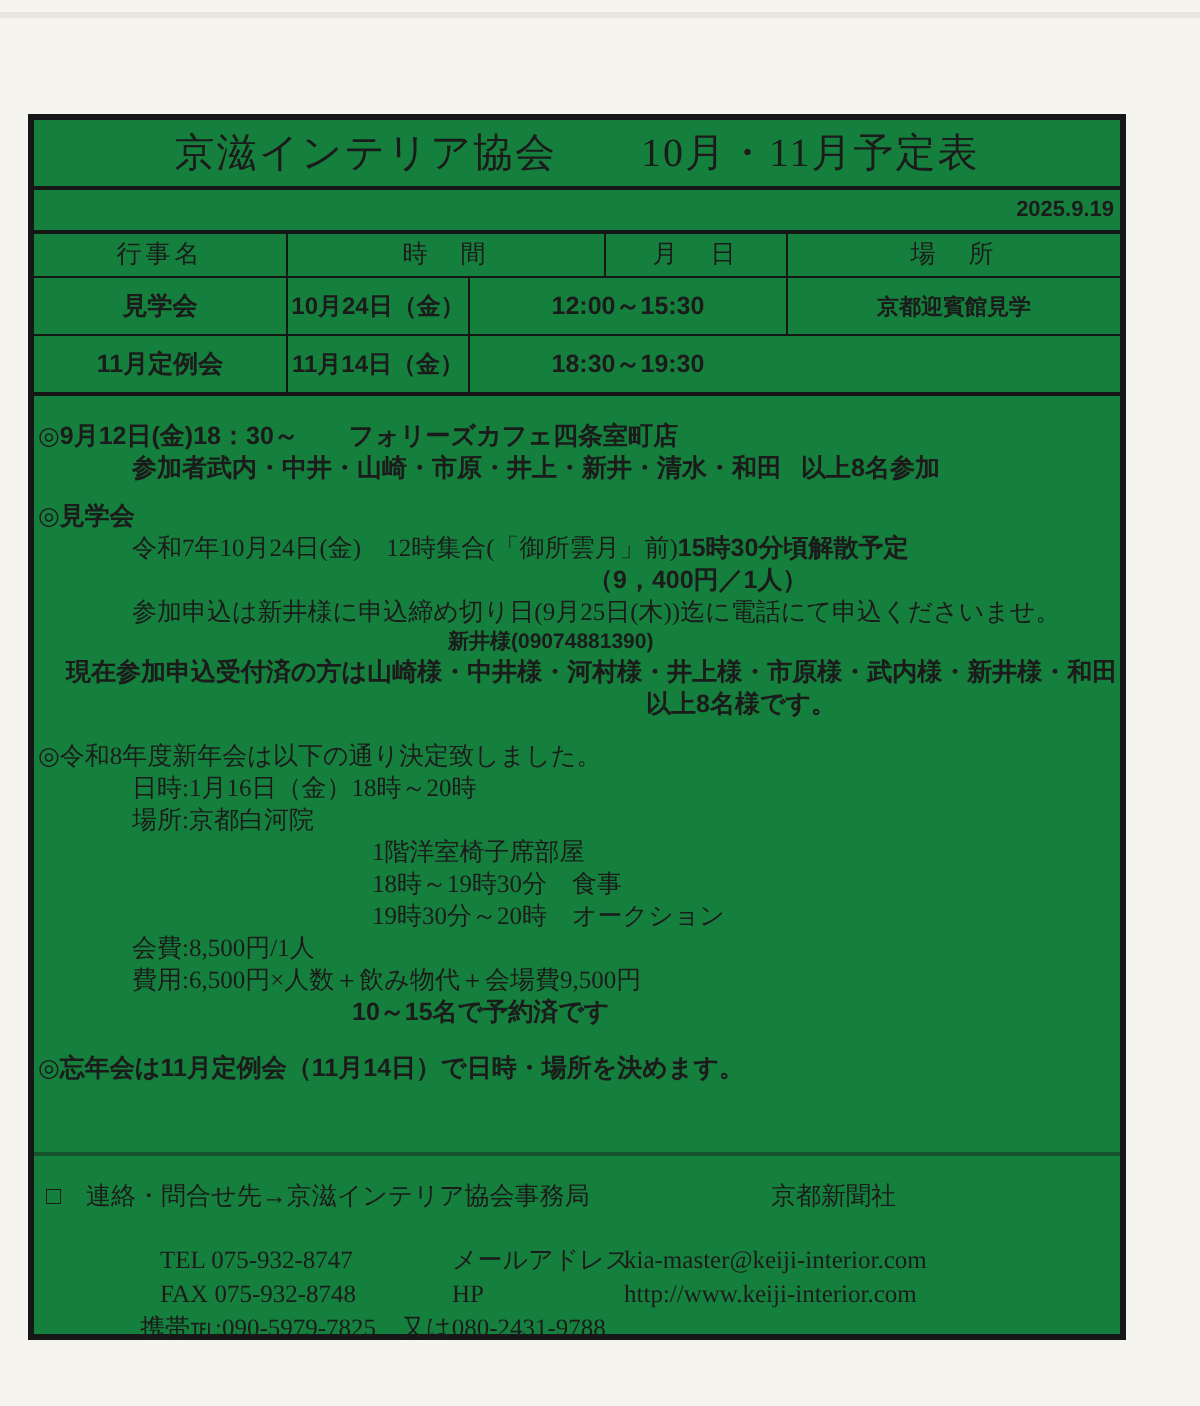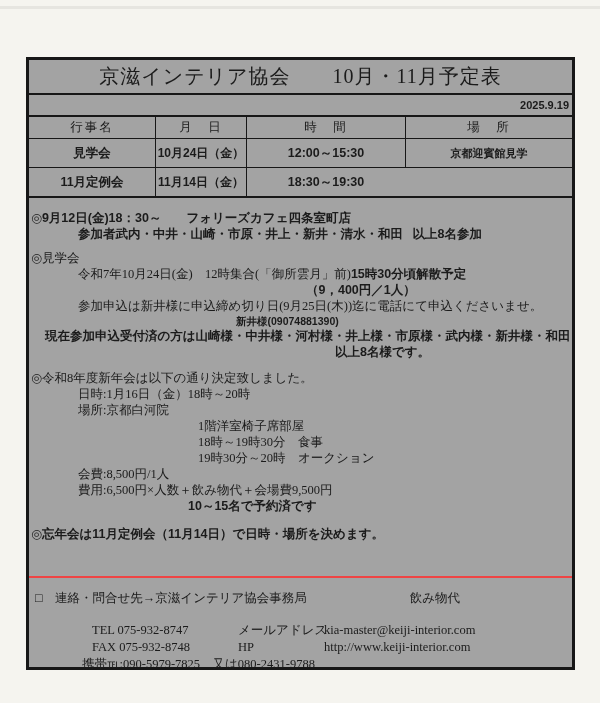--- a/index.html
+++ b/index.html
@@ -6,22 +6,22 @@
   body{
     width:600px;height:703px;
     background:#f5f4ef;
     position:relative;
     font-family:"Liberation Serif","DejaVu Serif",serif;
     color:#1b1b1b;
     overflow:hidden;
   }
   .scan-streak{position:absolute;left:0;top:6px;width:600px;height:3px;background:rgba(120,120,118,.12);}
   .doc{
-    position:absolute;left:26px;top:57px;width:549px;height:613px;
-    box-sizing:border-box;border:3px solid #171717;background:#a3a3a3;
+    position:absolute;left:14px;top:57px;width:549px;height:613px;
+    box-sizing:border-box;border:3px solid #171717;background:#15803d;
     display:flex;flex-direction:column;
   }
   
   .title-row{
     height:33px;border-bottom:2px solid #171717;flex:0 0 auto;
     display:flex;align-items:center;justify-content:center;
     font-size:20px;letter-spacing:1px;white-space:pre;
   }
   
   .date-row{
@@ -46,25 +46,25 @@
   .ln{line-height:16px;white-space:pre;display:flex;align-items:baseline;}
   .gothic{font-family:"Liberation Sans","DejaVu Sans",sans-serif;font-weight:700;}
   .small{font-size:10.5px;line-height:14px;}
   .ind1{padding-left:47px;}
   .ind2{padding-left:167px;}
   .pl14{padding-left:14px;}
   .pl157{padding-left:157px;}
   .pl205{padding-left:205px;}
   .pl275{padding-left:275px;}
   .pl304{padding-left:304px;}
-  .gap8{margin-top:8px;} .gap10{margin-top:10px;} .gap12{margin-top:12px;}
+  .gap8{margin-top:8px;font-weight:bold;} .gap10{margin-top:10px;} .gap12{margin-top:12px;}
   .push-right{margin-left:auto;}
   .mr88{margin-right:88px;} .mr104{margin-right:104px;}
   
-  .contact{flex:1;border-top:2px solid #ef4444;box-sizing:border-box;padding:12px 2px 0 6px;font-size:12.5px;font-family:Liberation Serif, serif;}
+  .contact{flex:1;border-top:2px solid #14532d;box-sizing:border-box;padding:12px 2px 0 6px;font-size:12.5px;font-family:Liberation Serif, serif;}
   .contact .ln{line-height:17px;}
   .person{margin-left:auto;margin-right:110px;}
   .rows3{margin-top:15px;}
   .col-a{display:inline-block;width:146px;padding-left:57px;box-sizing:content-box;}
   .col-b{display:inline-block;width:86px;}
   .mobile-ln{padding-left:47px;}
 </style>
 </head>
 <body>
 
@@ -72,22 +72,22 @@
 
 <div class="doc">
 
   <div class="title-row">京滋インテリア協会　　10月・11月予定表</div>
 
   <div class="date-row">2025.9.19</div>
 
   <div class="sched">
     <div class="tr head">
       <div class="td c1">行事名</div>
+      <div class="td c3">時　間</div>
       <div class="td c2">月　日</div>
-      <div class="td c3">時　間</div>
       <div class="td c4">場　所</div>
     </div>
     <div class="tr data">
       <div class="td c1">見学会</div>
       <div class="td c2">10月24日（金）</div>
       <div class="td c3">12:00～15:30</div>
       <div class="td c4">京都迎賓館見学</div>
     </div>
     <div class="tr data">
       <div class="td c1">11月定例会</div>
@@ -125,21 +125,21 @@
     <div class="ln ind1">費用:6,500円×人数＋飲み物代＋会場費9,500円</div>
     <div class="ln gothic pl157">10～15名で予約済です</div>
 
     <div class="ln gothic gap12">◎忘年会は11月定例会（11月14日）で日時・場所を決めます。</div>
 
   </div>
 
   <div class="contact">
     <div class="ln">
       <span>□　連絡・問合せ先→京滋インテリア協会事務局</span>
-      <span class="person">飲み物代</span>
+      <span class="person">京都新聞社</span>
     </div>
     <div class="rows3">
       <div class="ln">
         <span class="col-a">TEL 075-932-8747</span>
         <span class="col-b">メールアドレス</span>
         <span>kia-master@keiji-interior.com</span>
       </div>
       <div class="ln">
         <span class="col-a">FAX 075-932-8748</span>
         <span class="col-b">HP</span>

